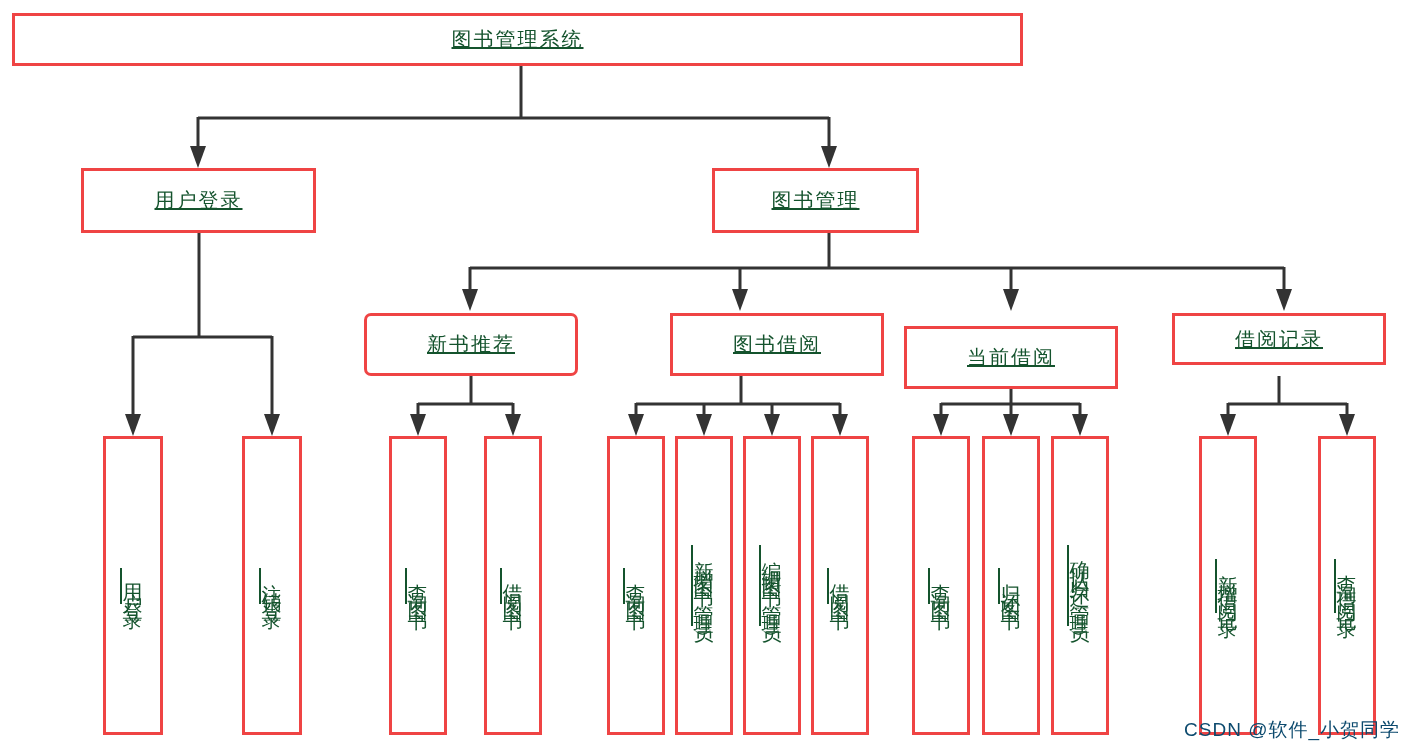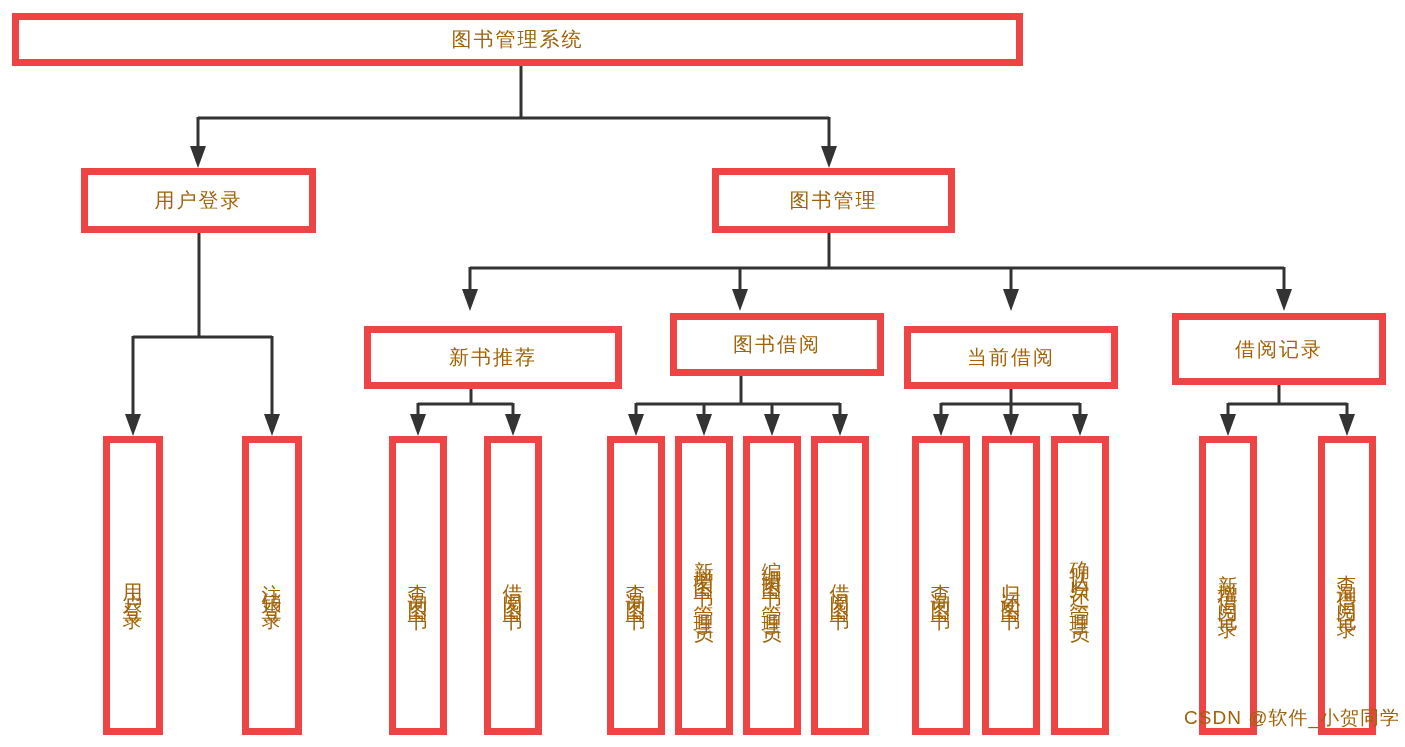--- a/index.html
+++ b/index.html
@@ -12,67 +12,68 @@
     font-family: "Liberation Sans", sans-serif;
   }
   svg.connectors {
     position: absolute;
     left: 0; top: 0;
     width: 1405px; height: 747px;
   }
   .box {
     position: absolute;
     box-sizing: border-box;
-    border: 7px solid #ef4444;
+    border: 3px solid #ef4444;
     background: #ffffff;
     display: flex;
     align-items: center;
     justify-content: center;
-    color: #a16207;
+    color: #14532d;
+    text-decoration: underline;
   }
   .hlabel {
     font-size: 20px;
     letter-spacing: 2px;
     white-space: nowrap;
   }
   .vlabel {
     writing-mode: vertical-rl;
     font-size: 20px;
     line-height: 1;
     letter-spacing: 9px;
     white-space: nowrap;
   }
   
   .n-root           { left: 12px;   top: 13px;  width: 1011px; height: 53px; }
   .n-user-login     { left: 81px;   top: 168px; width: 235px;  height: 65px; }
-  .n-book-mgmt      { left: 712px;  top: 168px; width: 243px;  height: 65px; }
-  .n-new-book-rec   { left: 364px;  top: 326px; width: 258px;  height: 63px; }
+  .n-book-mgmt      { left: 712px;  top: 168px; width: 207px;  height: 65px; }
+  .n-new-book-rec   { left: 364px;  top: 313px; width: 214px;  height: 63px; border-radius: 7px; }
   .n-book-borrow    { left: 634px;  top: 313px; width: 214px;  height: 63px; margin-left: 36px; }
   .n-current-borrow { left: 904px;  top: 313px; width: 214px;  height: 63px; margin-top: 13px; }
-  .n-borrow-records { left: 1172px; top: 313px; width: 214px;  height: 72px; }
+  .n-borrow-records { left: 1172px; top: 313px; width: 214px;  height: 52px; }
   .leaf { top: 436px; height: 299px; }
   .l-user-login     { left: 103px;  width: 60px; }
   .l-logout         { left: 242px;  width: 60px; }
   .l-query-book-1   { left: 389px;  width: 58px; }
   .l-borrow-book-1  { left: 484px;  width: 58px; }
   .l-query-book-2   { left: 607px;  width: 58px; }
   .l-add-book       { left: 675px;  width: 58px; }
   .l-edit-book      { left: 743px;  width: 58px; }
   .l-borrow-book-2  { left: 811px;  width: 58px; }
   .l-query-book-3   { left: 912px;  width: 58px; }
   .l-return-book    { left: 982px;  width: 58px; }
   .l-confirm-return { left: 1051px; width: 58px; }
   .l-add-record     { left: 1199px; width: 58px; }
   .l-query-record   { left: 1318px; width: 58px; }
   .watermark {
     position: absolute;
     right: 5px;
-    bottom: 16px;
+    bottom: 4px;
     font-size: 19px;
-    color: #a16207;
+    color: #0c4a6e;
     letter-spacing: 1px;
     white-space: nowrap;
   }
 </style>
 </head>
 <body>
 
 <div class="stage">
 
   <svg class="connectors" viewBox="0 0 1405 747" xmlns="http://www.w3.org/2000/svg">

